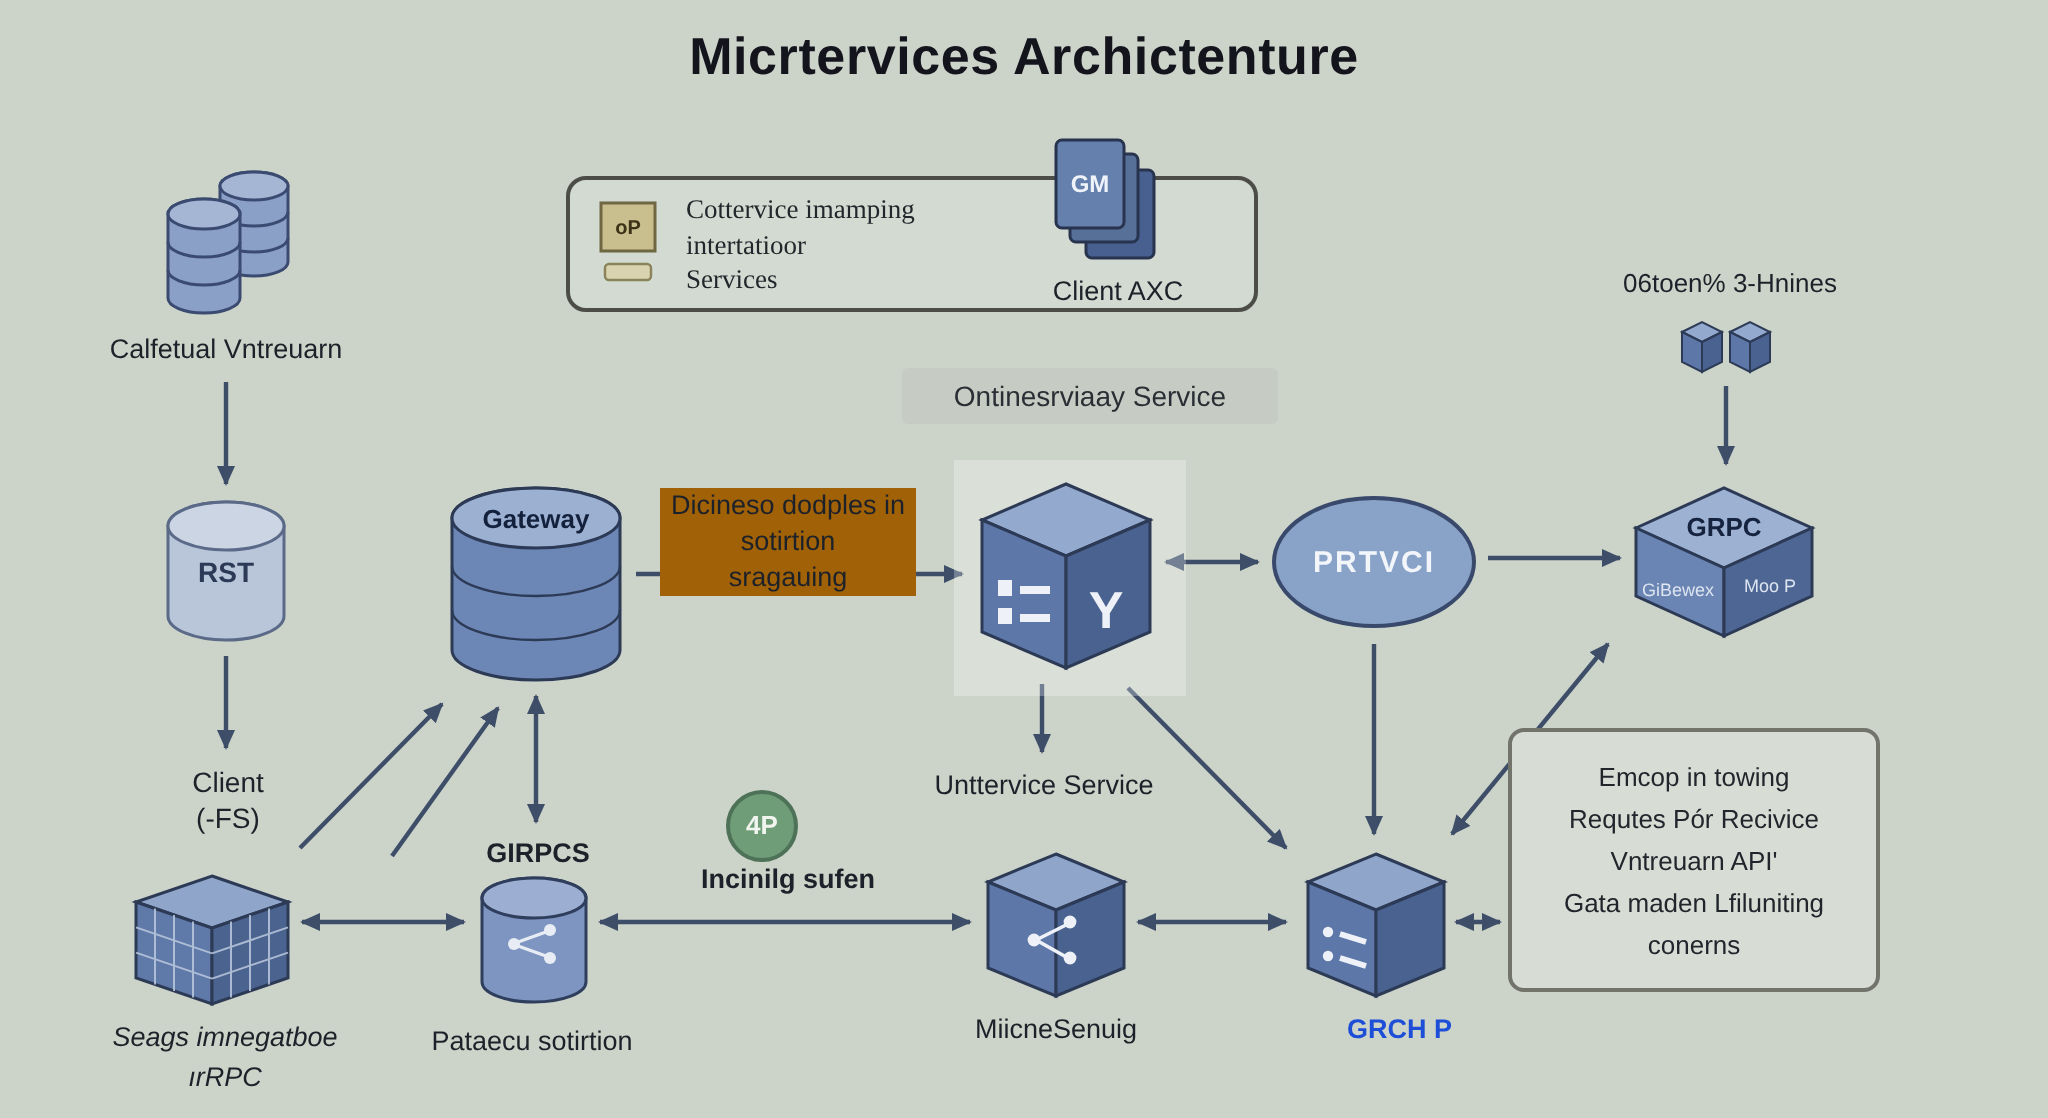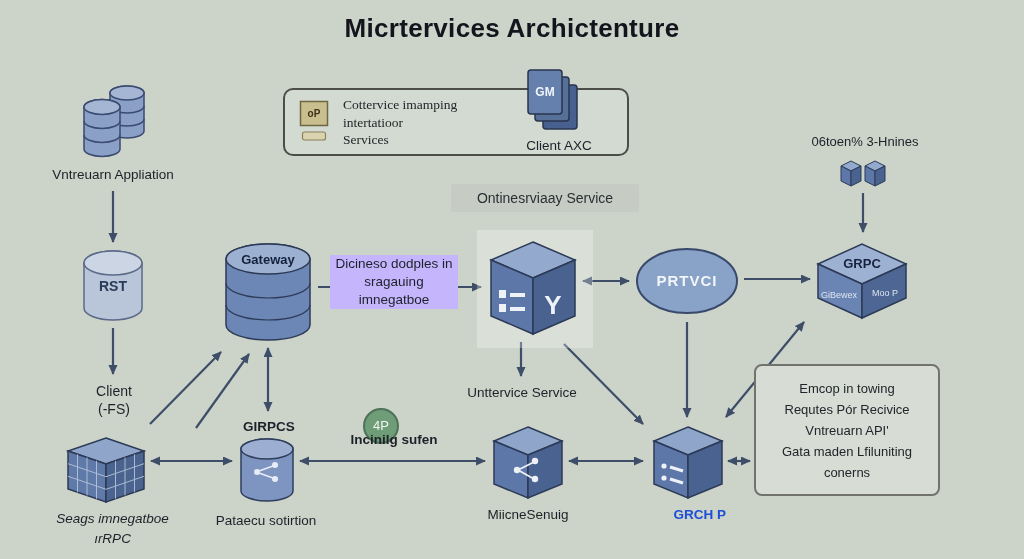--- a/index.html
+++ b/index.html
@@ -14,22 +14,22 @@
   .lbl { position:absolute; font-size:13.5px; line-height:18px; text-align:center; color:#1d2129; }
   .legend { position:absolute; left:283px; top:88px; width:346px; height:68px;
             border:2px solid #4b4d46; border-radius:10px; background:#d3dad1; }
   .legend-text { position:absolute; left:58px; top:6px; font-size:13.5px; line-height:17.5px; color:#23262b;font-family:Liberation Serif, serif; }
   .pill { position:absolute; left:451px; top:184px; width:188px; height:28px; line-height:28px;
           background:#c6ccc3; border-radius:3px; text-align:center; font-size:14px; color:#2b2f35; }
   .panel { position:absolute; left:477px; top:230px; width:116px; height:118px; background:rgba(255,255,255,0.28); }
   .rightbox { position:absolute; left:754px; top:364px; width:186px; height:132px; border:2px solid #72746c;
               border-radius:8px; background:#d7dcd4; padding-top:12px; font-size:13px; line-height:21px;
               text-align:center; color:#22262c; }
-  .badge { position:absolute; left:363px; top:408px; width:36px; height:36px; border-radius:50%;
-           background:#6f9d77; border:2px solid #4e7257; color:#f1f5ef; font-weight:normal; font-size:13px;
+  .badge { position:absolute; left:363px; top:395px; width:36px; height:36px; border-radius:50%;
+           background:#6f9d77; border:2px solid #4e7257; color:#f1f5ef; font-weight:bold; font-size:13px;
            text-align:center; line-height:32px; }
   .red { color:#1d4ed8; font-weight:bold;text-align:right; }
   .semibold { font-weight:600; }
   svg text { font-family:"Liberation Sans", sans-serif; }
 </style>
 </head>
 <body>
 
 <div class="stage">
 
@@ -88,45 +88,45 @@
       <path d="M30,13 a17,7 0 0,1 34,0 v38 a17,7 0 0,1 -34,0 z"></path>
       <path d="M30,26 a17,7 0 0,0 34,0" fill="none"></path>
       <path d="M30,39 a17,7 0 0,0 34,0" fill="none"></path>
       <ellipse cx="47" cy="13" rx="17" ry="7" fill="#a5b6d5"></ellipse>
       <path d="M4,27 a18,7.5 0 0,1 36,0 v42 a18,7.5 0 0,1 -36,0 z"></path>
       <path d="M4,41 a18,7.5 0 0,0 36,0" fill="none"></path>
       <path d="M4,55 a18,7.5 0 0,0 36,0" fill="none"></path>
       <ellipse cx="22" cy="27" rx="18" ry="7.5" fill="#a5b6d5"></ellipse>
     </g>
   </svg>
-  <div class="lbl" style="left:28px; top:166px; width:170px;">Vntreuarn Appliation</div>
+  <div class="lbl" style="left:28px; top:166px; width:170px;">Calfetual Vntreuarn</div>
 
   <svg class="abs" style="left:79px; top:246px;" width="68" height="80">
     <path d="M5,17 a29,12 0 0,1 58,0 v45 a29,12 0 0,1 -58,0 z" fill="#b9c5d8" stroke="#5a6a88" stroke-width="1.5"></path>
     <ellipse cx="34" cy="17" rx="29" ry="12" fill="#ccd5e4" stroke="#5a6a88" stroke-width="1.5"></ellipse>
     <text x="34" y="45" text-anchor="middle" font-size="14" font-weight="bold" fill="#2c3a57">RST</text>
   </svg>
 
   <div class="lbl" style="left:58px; top:382px; width:112px; font-size:14px;">
     <div>Client</div>
     <div>(-FS)</div>
   </div>
 
   <svg class="abs" style="left:222px; top:238px;" width="92" height="108">
     <path d="M4,21 a42,15 0 0,1 84,0 v66 a42,15 0 0,1 -84,0 z" fill="#6c86b5" stroke="#2c3a56" stroke-width="1.5"></path>
     <path d="M4,45 a42,15 0 0,0 84,0" fill="none" stroke="#2c3a56" stroke-width="1.2"></path>
     <path d="M4,67 a42,15 0 0,0 84,0" fill="none" stroke="#2c3a56" stroke-width="1.2"></path>
     <ellipse cx="46" cy="21" rx="42" ry="15" fill="#9cb0d2" stroke="#2c3a56" stroke-width="1.5"></ellipse>
     <text x="46" y="26" text-anchor="middle" font-size="13" font-weight="bold" fill="#14213c">Gateway</text>
   </svg>
 
-  <div class="lbl" style="left:330px; top:244px; width:128px; background:#c4b5fd;margin-top:11px;">
+  <div class="lbl" style="left:330px; top:244px; width:128px; background:#a16207;">
     <div>Dicineso dodples in</div>
+    <div>sotirtion</div>
     <div>sragauing</div>
-    <div>imnegatboe</div>
   </div>
 
   <div class="pill">Ontinesrviaay Service</div>
 
   <div class="panel"></div>
   <svg class="abs" style="left:487px; top:238px;" width="92" height="102">
     <path d="M46,4 L88,22 L46,40 L4,22 Z" fill="#93a9cd" stroke="#2c3a56" stroke-width="1.5"></path>
     <path d="M4,22 L46,40 L46,96 L4,78 Z" fill="#5d77a8" stroke="#2c3a56" stroke-width="1.5"></path>
     <path d="M88,22 L46,40 L46,96 L88,78 Z" fill="#49628f" stroke="#2c3a56" stroke-width="1.5"></path>
     <g fill="#eef2f8">

